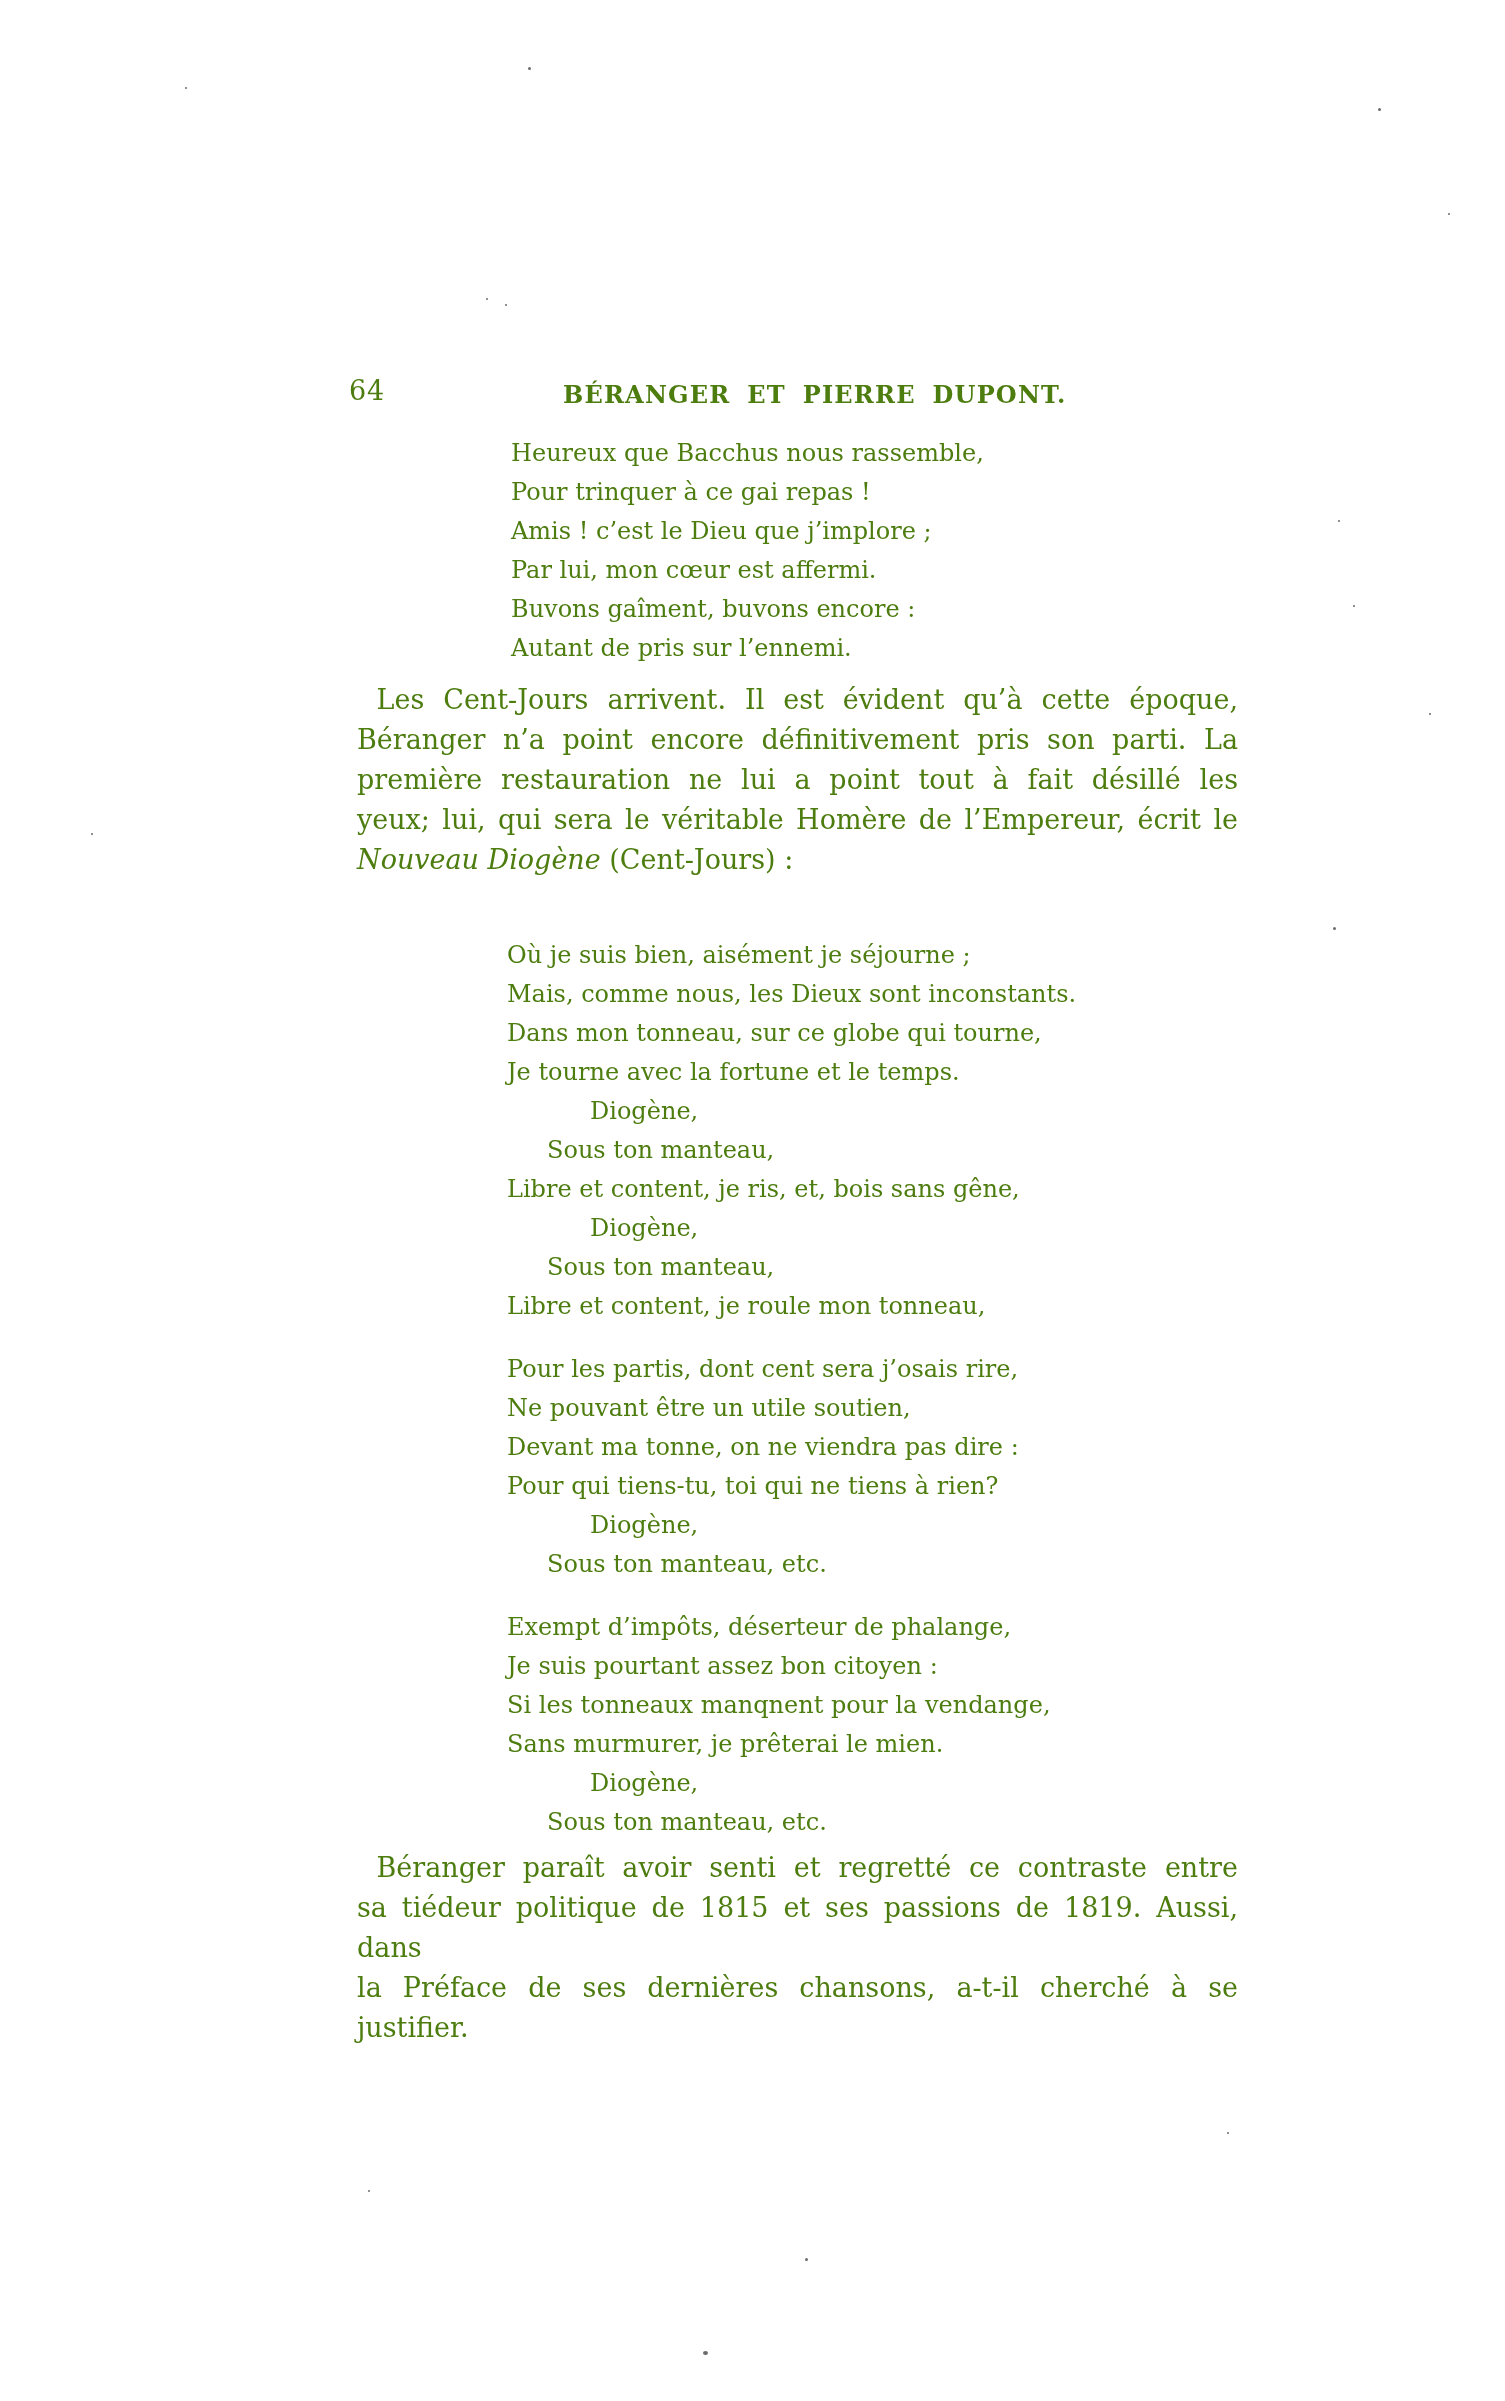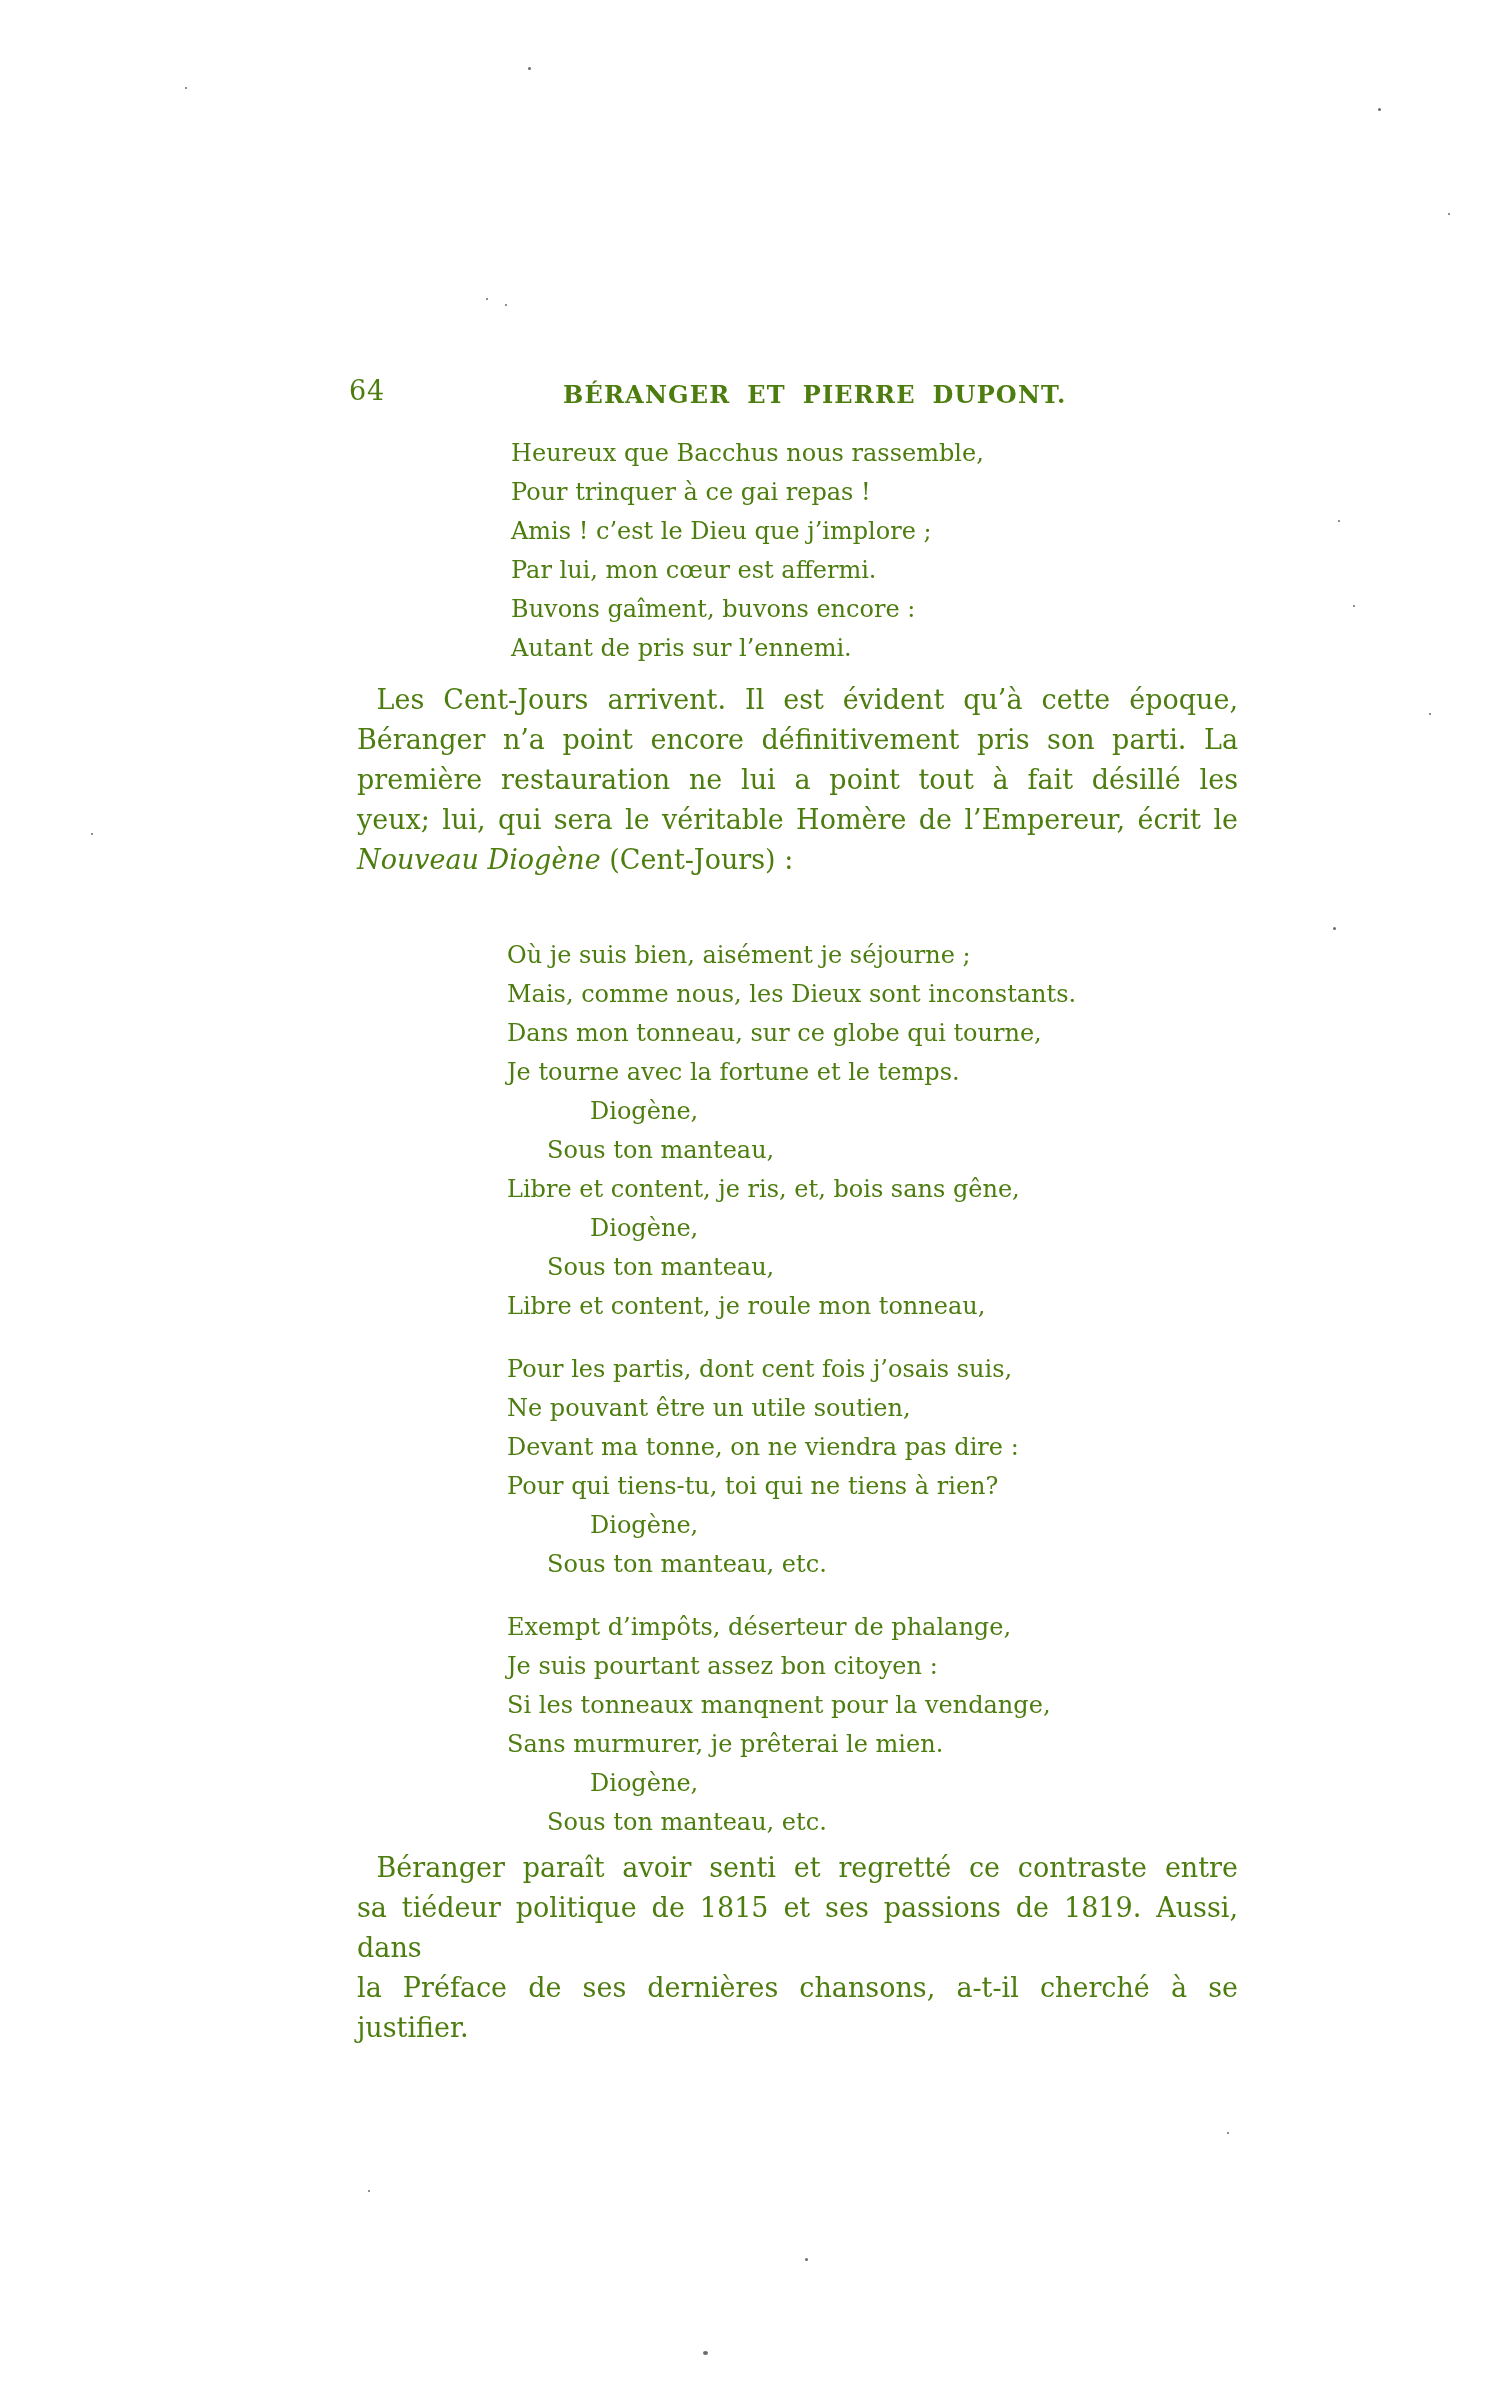--- a/index.html
+++ b/index.html
@@ -111,21 +111,21 @@
       <div class="vline">Dans mon tonneau, sur ce globe qui tourne,</div>
       <div class="vline">Je tourne avec la fortune et le temps.</div>
       <div class="vline ind-b">Diogène,</div>
       <div class="vline ind-a">Sous ton manteau,</div>
       <div class="vline">Libre et content, je ris, et, bois sans gêne,</div>
       <div class="vline ind-b">Diogène,</div>
       <div class="vline ind-a">Sous ton manteau,</div>
       <div class="vline">Libre et content, je roule mon tonneau,</div>
     </div>
     <div class="stanza">
-      <div class="vline">Pour les partis, dont cent fois j’osais suis,</div>
+      <div class="vline">Pour les partis, dont cent sera j’osais rire,</div>
       <div class="vline">Ne pouvant être un utile soutien,</div>
       <div class="vline">Devant ma tonne, on ne viendra pas dire :</div>
       <div class="vline">Pour qui tiens-tu, toi qui ne tiens à rien?</div>
       <div class="vline ind-b">Diogène,</div>
       <div class="vline ind-a">Sous ton manteau, etc.</div>
     </div>
     <div class="stanza">
       <div class="vline">Exempt d’impôts, déserteur de phalange,</div>
       <div class="vline">Je suis pourtant assez bon citoyen :</div>
       <div class="vline">Si les tonneaux manqnent pour la vendange,</div>

